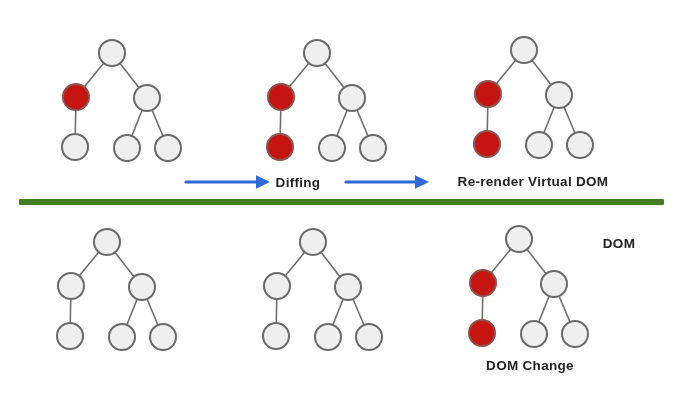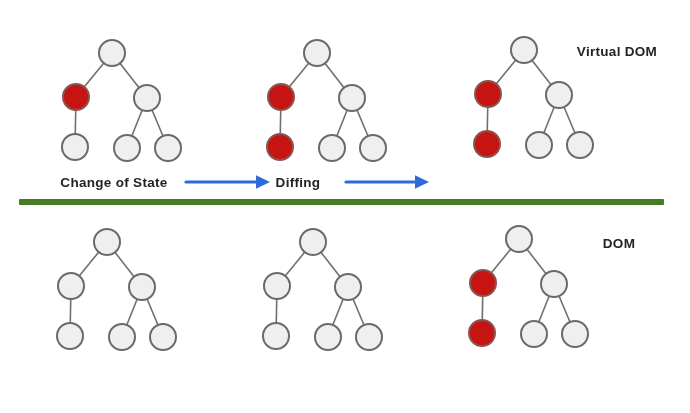--- a/index.html
+++ b/index.html
@@ -130,17 +130,17 @@
         <line class="edge" x1="554" y1="284" x2="575" y2="334"></line>
         <circle class="node" cx="519" cy="239" r="13"></circle>
         <circle class="node changed" cx="483" cy="283" r="13"></circle>
         <circle class="node" cx="554" cy="284" r="13"></circle>
         <circle class="node changed" cx="482" cy="333" r="13"></circle>
         <circle class="node" cx="534" cy="334" r="13"></circle>
         <circle class="node" cx="575" cy="334" r="13"></circle>
       </g>
   </svg>
 
-  <div class="lbl" style="left:114px;top:175px;">Change of State</div>
   <div class="lbl" style="left:298px;top:175px;">Diffing</div>
-  <div class="lbl" style="left:617px;top:44px;">Virtual DOM</div>
+  <div class="lbl" style="left:533px;top:174px;">Re-render Virtual DOM</div>
   <div class="lbl" style="left:619px;top:236px;text-align:center;">DOM</div>
+  <div class="lbl" style="left:530px;top:358px;">DOM Change</div>
 </div>
 
 </body></html>

